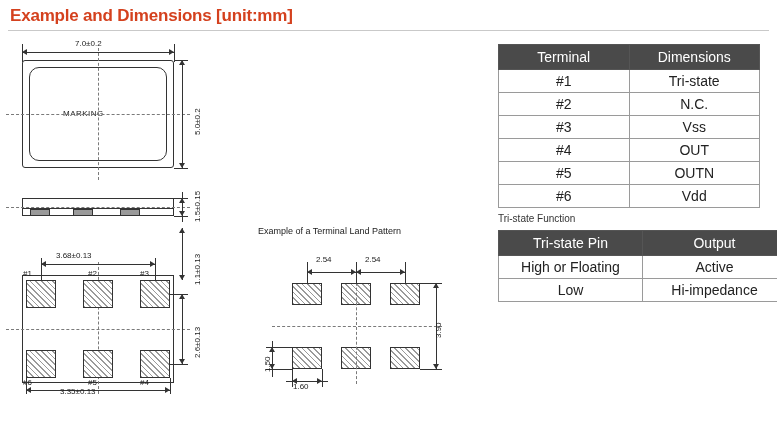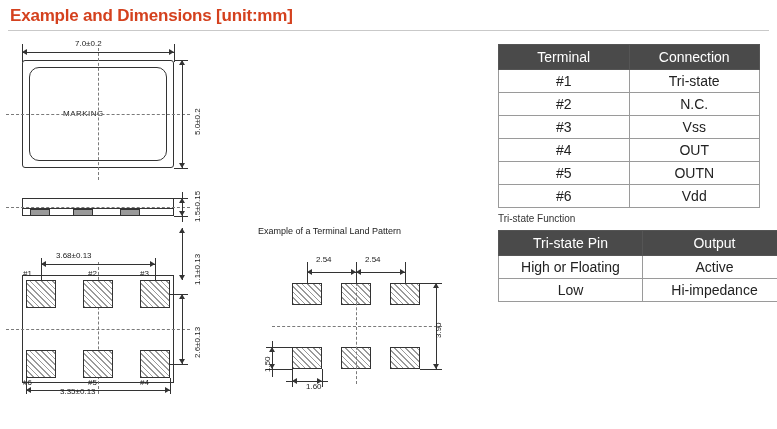--- a/index.html
+++ b/index.html
@@ -167,27 +167,27 @@
 <div class="ln vln" style="left:272px;top:341px;height:36px;"></div>
 <div class="av u" style="left:269px;top:347px;"></div>
 <div class="av d" style="left:269px;top:364px;"></div>
 <div class="dim v" style="left:263px;top:372px;transform:rotate(-90deg);">1.50</div>
 
 <div class="ln vln" style="left:292px;top:369px;height:18px;"></div>
 <div class="ln vln" style="left:322px;top:369px;height:18px;"></div>
 <div class="arrowline" style="left:286px;top:381px;width:42px;"></div>
 <div class="ah l" style="left:292px;top:378px;"></div>
 <div class="ah r" style="left:317px;top:378px;"></div>
-<div class="dim" style="left:306px;top:382px;text-align:right;">1.60</div>
+<div class="dim" style="left:293px;top:382px;text-align:right;">1.60</div>
 
 <table id="terminal-table">
   <thead>
     <tr>
       <th>Terminal</th>
-      <th>Connection</th>
+      <th>Dimensions</th>
     </tr>
   </thead>
   <tbody>
     <tr>
       <td>#1</td>
       <td>Tri-state</td>
     </tr>
     <tr>
       <td>#2</td>
       <td>N.C.</td>

